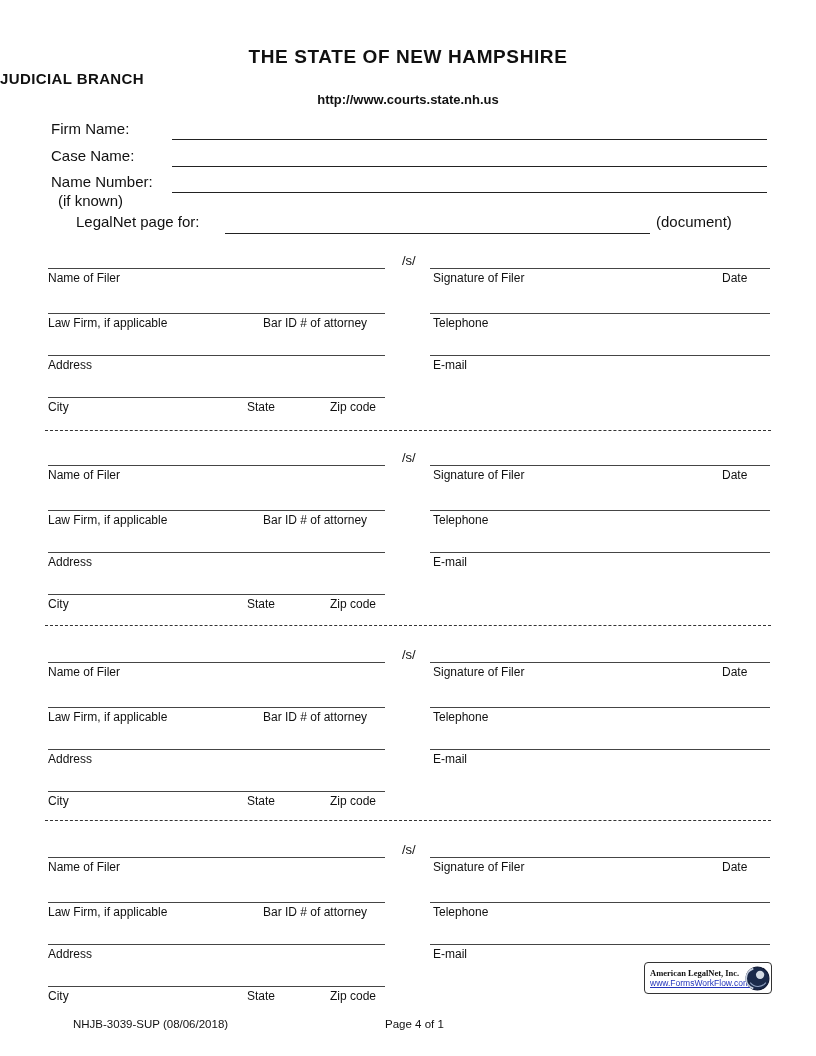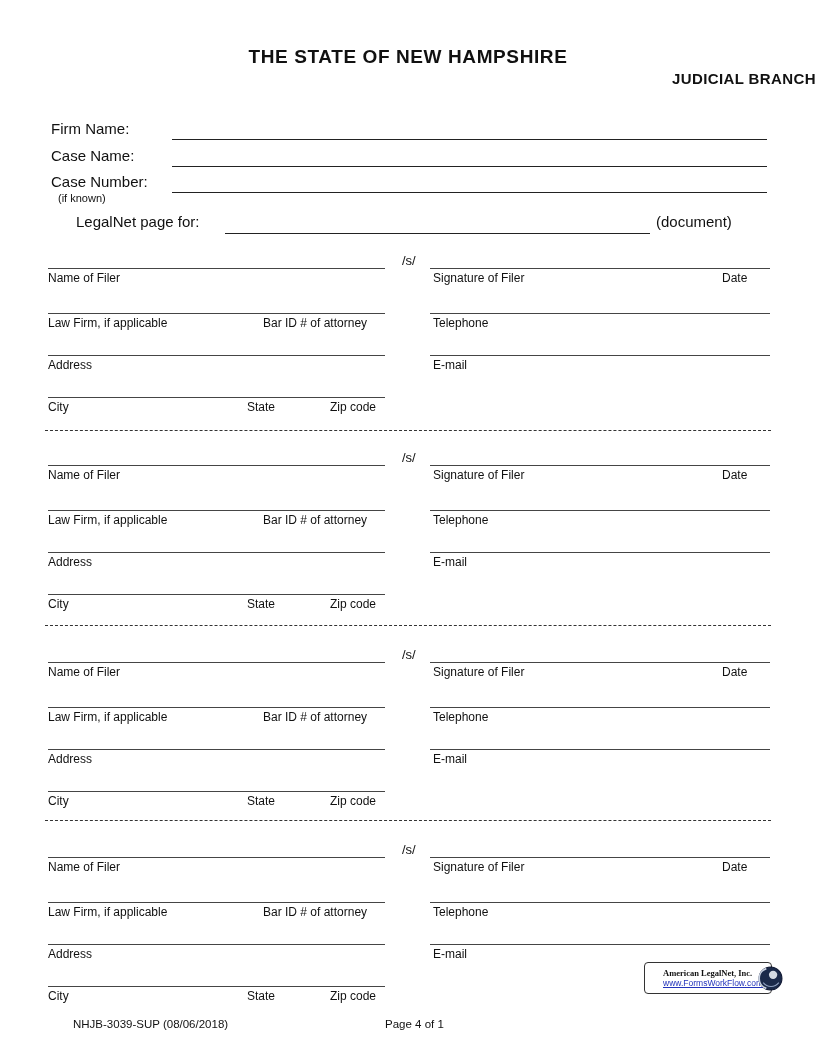--- a/index.html
+++ b/index.html
@@ -4,59 +4,60 @@
 <style>
   html,body{margin:0;padding:0;background:#fff;}
   .page{
     position:relative;width:816px;height:1056px;background:#ffffff;
     font-family:"Liberation Sans","DejaVu Sans",sans-serif;color:#111;
     overflow:hidden;
   }
   .abs{position:absolute;}
   
   .hdr-title{left:0;top:46px;width:816px;text-align:center;font-size:19px;font-weight:bold;letter-spacing:.6px;}
-  .hdr-sub{left:0;top:70px;width:816px;text-align:right;font-size:15px;font-weight:bold;letter-spacing:.4px;}
+  .hdr-sub{left:0;top:70px;width:816px;text-align:left;font-size:15px;font-weight:bold;letter-spacing:.4px;}
   .hdr-url{left:0;top:92px;width:816px;text-align:center;font-size:13px;font-weight:bold;}
   
   .label-lg{font-size:15px;}
-  .label-sm{font-size:11px;}
+  .label-sm{font-size:15px;}
   .topline{height:18px;border-bottom:1.6px solid #222;}
   
   .sig-block{position:absolute;left:48px;width:722px;height:165px;}
   .fline{height:13px;border-bottom:1.5px solid #454545;}
   .lab{position:absolute;font-size:12px;white-space:nowrap;}
   .smark{position:absolute;left:354px;top:-2px;font-size:13px;}
   .dashed-sep{position:absolute;left:45px;width:726px;height:0;border-top:1px dashed #333;}
   
   .footer-txt{font-size:11.5px;}
   
   .logo-box{
     left:644px;top:962px;width:128px;height:32px;border:1.3px solid #333;border-radius:4px;
-    display:flex;align-items:center;box-sizing:border-box;padding-left:18px;background:#fff;
+    display:flex;align-items:center;box-sizing:border-box;padding-left:5px;background:#fff;
   }
   .logo-text{display:flex;flex-direction:column;justify-content:center;width:94px;}
   .logo-l1{font-family:"Liberation Serif","DejaVu Serif",serif;font-weight:bold;font-size:8.5px;white-space:nowrap;}
   .logo-l2{font-size:8.5px;color:#2233bb;text-decoration:underline;white-space:nowrap;cursor:pointer;}
   .globe{width:25px;height:25px;margin-left:1px;flex:0 0 auto;}
 </style>
 </head>
 <body>
 
 <div class="page">
 
   <div class="abs hdr-title">THE STATE OF NEW HAMPSHIRE</div>
   <div class="abs hdr-sub">JUDICIAL BRANCH</div>
+  <div class="abs hdr-url">http://www.courts.state.nh.us</div>
 
   <div class="abs label-lg" style="left:51px;top:120px;">Firm Name:</div>
   <div class="abs topline" style="left:172px;top:121px;width:595px;"></div>
 
   <div class="abs label-lg" style="left:51px;top:147px;">Case Name:</div>
   <div class="abs topline" style="left:172px;top:148px;width:595px;"></div>
 
-  <div class="abs label-lg" style="left:51px;top:173px;">Case Number:</div>
+  <div class="abs label-lg" style="left:51px;top:173px;">Name Number:</div>
   <div class="abs topline" style="left:172px;top:174px;width:595px;"></div>
   <div class="abs label-sm" style="left:58px;top:192px;">(if known)</div>
 
   <div class="abs label-lg" style="left:76px;top:213px;">LegalNet page for:</div>
   <div class="abs topline" style="left:225px;top:215px;width:425px;"></div>
   <div class="abs label-lg" style="left:656px;top:213px;">(document)</div>
 
   <div id="blocks">
     <div class="sig-block" style="top: 255px;">
 

